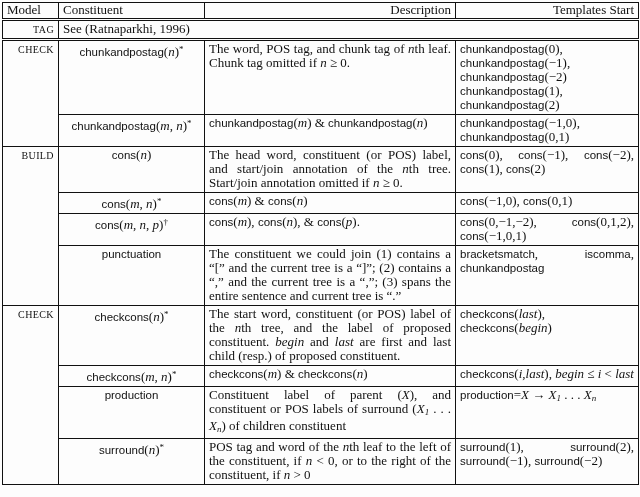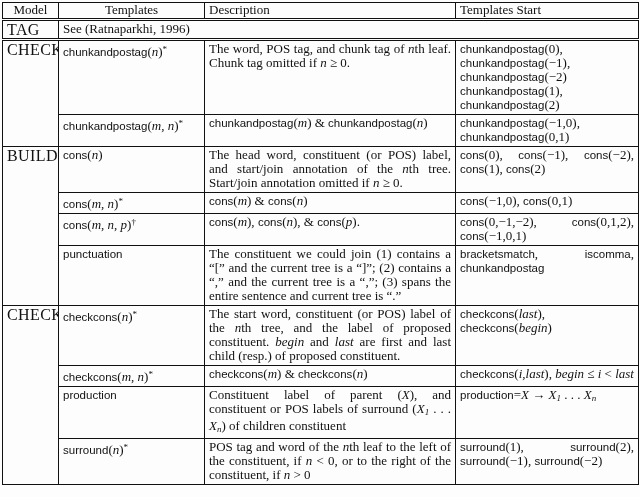--- a/index.html
+++ b/index.html
@@ -24,36 +24,36 @@
   col.c-tmpl  { width: 183px; }
   th, td {
     border: 1px solid #111;
     vertical-align: top;
     padding: 1px 4px 2px 4px;
     line-height: 14px;
     overflow: hidden;
   }
   th {
     font-weight: normal;
-    text-align: left;
+    text-align: right;
     border-bottom: 3px double #111;
     padding-top: 0;
     padding-bottom: 1px;
   }
-  th.center { text-align: center; }
+  th.center { text-align: left; }
   tr.tag-row td { border-bottom: 3px double #111; }
   td.model-cell {
-    text-align: left;
-    font-size: 16px;
+    text-align: right;
+    font-size: 10px;
     letter-spacing: 0.4px;
     padding-top: 3px;
     line-height: 12px;
   }
   td.tag-note { text-align: left; }
-  td.cat-cell  { }
+  td.cat-cell  { text-align: center; }
   td.desc-cell { text-align: justify; }
   td.tmpl-cell { text-align: justify; }
   
   .seg-sf  { font-family: "Liberation Sans", "DejaVu Sans", sans-serif; font-size: 11.5px; }
   .seg-rm  { }
   .seg-it  { font-style: italic; }
   .seg-sub { font-style: italic; font-size: 9px; vertical-align: -2px; }
   .seg-sup { font-size: 9px; vertical-align: 4px; }
 </style>
 </head>
@@ -63,21 +63,21 @@
   <colgroup>
     <col class="c-model">
       <col class="c-cat">
       <col class="c-desc">
       <col class="c-tmpl">
   </colgroup>
 
   <tbody>
       <tr>
     <th class="center">Model</th>
-    <th class="center">Templates</th>
+    <th class="center">Constituent</th>
     <th>Description</th>
     <th>Templates Start</th>
   </tr>
 
   <tr class="tag-row">
     <td class="model-cell">TAG</td>
     <td class="tag-note" colspan="3">See (Ratnaparkhi, 1996)</td>
   </tr>
 
   <tr>

